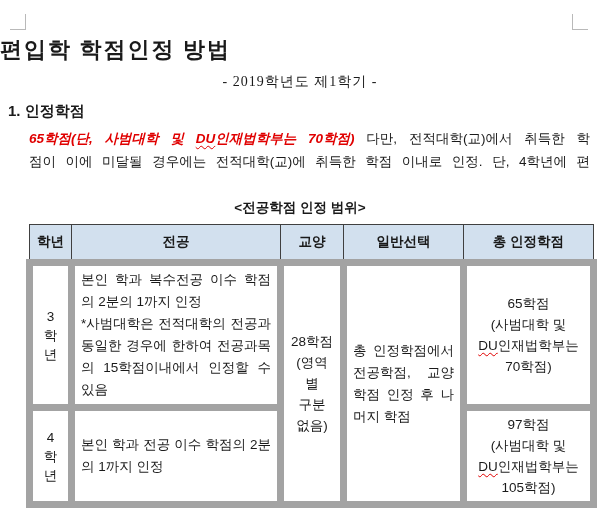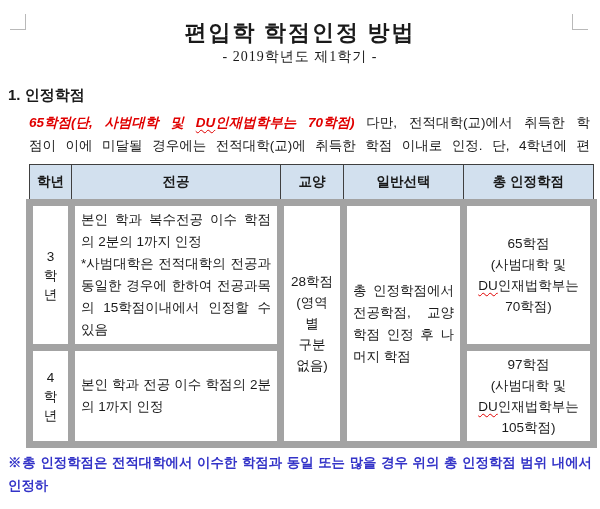--- a/index.html
+++ b/index.html
@@ -13,37 +13,38 @@
     color: #1a1a1a;
     font-family: "Liberation Sans", sans-serif;
     font-size: 13.5px;
   }
   
   .corner { position: absolute; width: 16px; height: 16px; top: 14px; }
   .corner.tl { left: 10px; border-right: 1px solid #b9b9b9; border-bottom: 1px solid #b9b9b9; }
   .corner.tr { left: 572px; border-left: 1px solid #b9b9b9; border-bottom: 1px solid #b9b9b9; }
 
   .doc-title {
-    margin-top: 18px;
-    text-align: center;
+    margin-top: 35px;
+    text-align: left;
     font-size: 22px;
     font-weight: 600;
     letter-spacing: 2px;
     line-height: 30px;
     font-family: "Liberation Serif", serif;
   }
   .doc-subtitle {
+    margin-top: 8px;
     text-align: center;
     font-size: 14px;
     letter-spacing: 1px;
     line-height: 18px;
     font-family: "Liberation Serif", serif;
   }
   .sec-heading {
-    margin: 19px 0 0 8px;
+    margin: 10px 0 0 8px;
     font-size: 15px;
     font-weight: bold;
     line-height: 19px;
   }
   .para {
     margin: 7px 10px 0 29px;
     line-height: 23px;
     font-size: 13.5px;
   }
   .para .line { display: block; }
@@ -112,20 +113,21 @@
   <div class="doc-title">편입학 학점인정 방법</div>
   <div class="doc-subtitle">- 2019학년도 제1학기 -</div>
 
   <div class="sec-heading">1. 인정학점</div>
 
   <p class="para">
     <span class="line j"><span class="red">65학점(단, 사범대학 및 </span><span class="red sp">DU</span><span class="red">인재법학부는 70학점)</span><span> 다만, 전적대학(교)에서 취득한 학</span></span>
     <span class="line j">점이 이에 미달될 경우에는 전적대학(교)에 취득한 학점 이내로 인정. 단, 4학년에 편</span>
   </p>
 
+  <div class="tbl-caption">&lt;전공학점 인정 범위&gt;</div>
 
   <table class="credit">
     <colgroup>
       <col style="width:42px">
       <col style="width:209px">
       <col style="width:63px">
       <col style="width:120px">
       <col style="width:130px">
     </colgroup>
     <thead>

